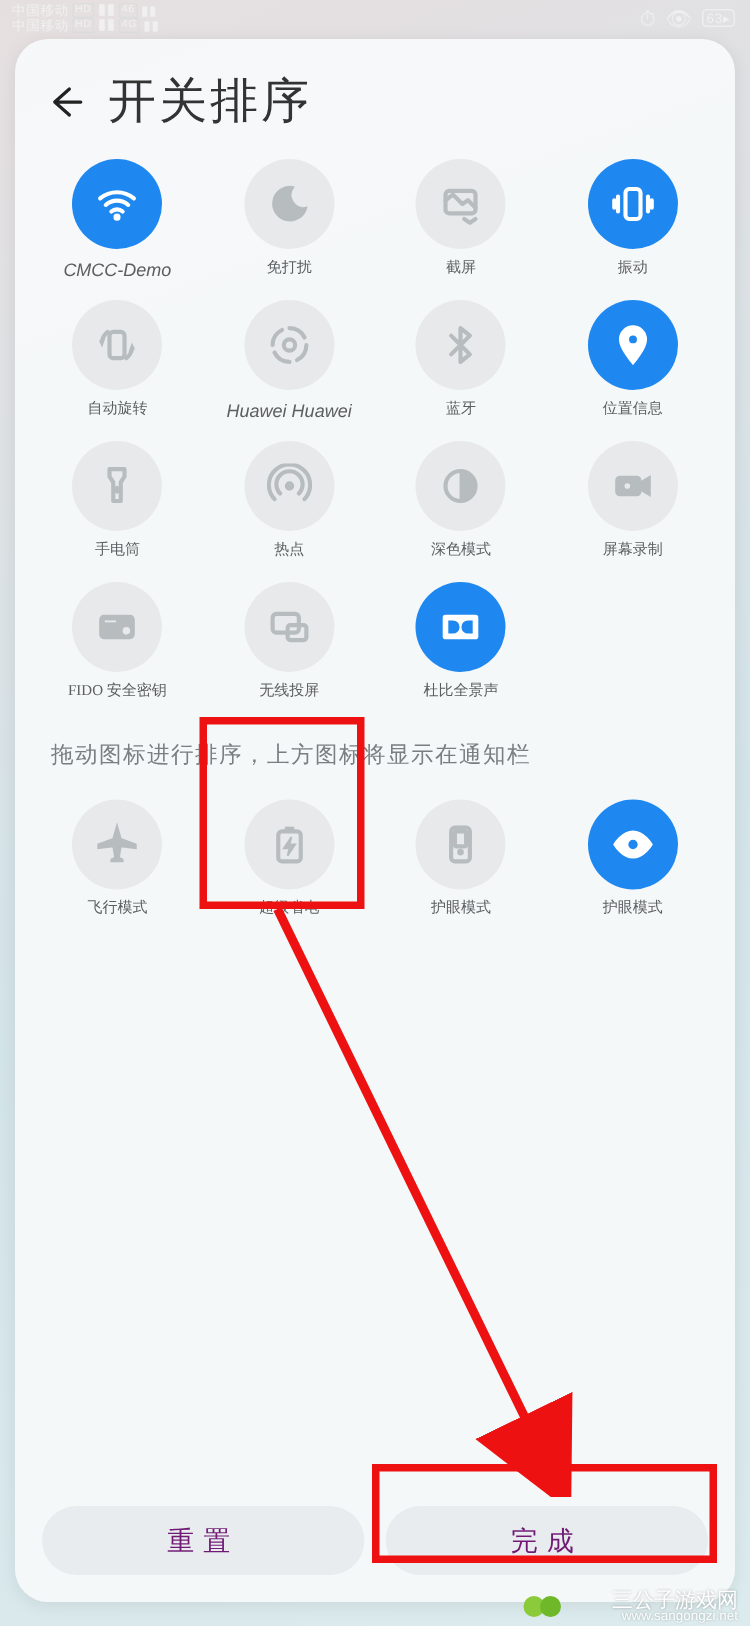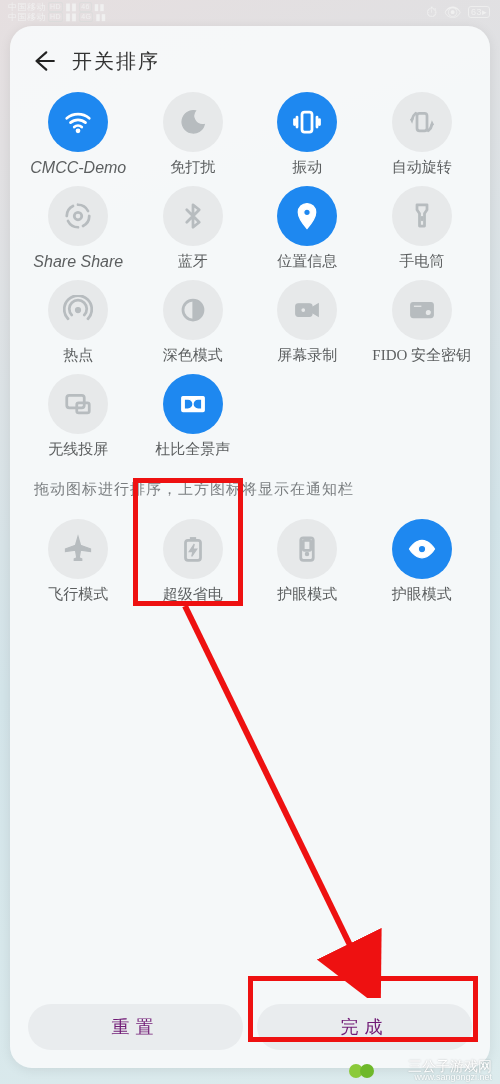--- a/index.html
+++ b/index.html
@@ -30,47 +30,47 @@
     border-radius:22px;
     box-shadow: 0 2px 12px rgba(0,0,0,0.08);
     padding: 16px 10px 18px 10px;
     display:flex; flex-direction:column;
   }
   .header {
     display:flex; align-items:center; gap:14px;
     padding: 4px 8px 12px 8px;
   }
   .back-btn { width:30px; height:30px; display:flex; align-items:center; justify-content:center; }
-  .title { font-size:20px; letter-spacing:2px; font-family:Liberation Sans, sans-serif; }
+  .title { font-size:32px; letter-spacing:2px; font-family:Liberation Sans, sans-serif; }
   .grid {
     display:grid;
     grid-template-columns: repeat(4, 1fr);
     column-gap:6px; row-gap:10px;
     padding: 4px 4px 0 4px;
   }
   .tile {
     display:flex; flex-direction:column; align-items:center;
     gap:8px;
   }
   .ico {
     width:60px; height:60px; border-radius:50%;
     display:flex; align-items:center; justify-content:center;
     background:#e7e9ea;
   }
   .ico.on { background:#1e88f0; }
   .ico svg { width:30px; height:30px; }
   .ico.on svg { fill:#fff; stroke:#fff; }
   .ico.off svg { fill:#b7bcbf; stroke:#b7bcbf; }
   .lbl {
-    font-size:15px; color:#5c5f60; text-align:center;
+    font-size:10px; color:#5c5f60; text-align:center;
     font-family:"STKaiti","KaiTi","FangSong",serif;
     line-height:1;
     min-height:16px;
   }
-  .lbl.eng { font-family: sans-serif; font-style:italic; font-size:16px;}
+  .lbl.eng { font-family: sans-serif; font-style:italic; font-size:12px;}
   .hint {
     font-size:15px; color:#7a7e80;
     font-family:Liberation Sans, sans-serif;
     letter-spacing:1px;
     padding: 22px 10px 16px 14px;
   }
   .btn-row {
     display:flex; gap:14px; padding: 8px 8px 0 8px;
   }
   .pill-btn {
@@ -154,20 +154,30 @@
       </div>
       <div class="tile">
         <div class="ico off">
           <svg viewBox="0 0 24 24">
             <path fill="#b7bcbf" d="M14 3a9 9 0 1 0 7 11 7 7 0 0 1-7-11z"></path>
           </svg>
         </div>
         <div class="lbl">免打扰</div>
       </div>
       <div class="tile">
+        <div class="ico off">
+          <svg viewBox="0 0 24 24">
+            <rect x="4" y="5" width="16" height="12" rx="2" stroke="#b7bcbf" fill="none" stroke-width="2.2" stroke-linecap="round" stroke-linejoin="round"></rect>
+            <path stroke="#b7bcbf" fill="none" stroke-width="2.2" stroke-linecap="round" stroke-linejoin="round" d="M4 10l4-3 5 5 3-2 4 4"></path>
+            <path stroke="#b7bcbf" fill="none" stroke-width="2.2" stroke-linecap="round" stroke-linejoin="round" d="M14 20l3 2 3-2"></path>
+          </svg>
+        </div>
+        <div class="lbl">截屏</div>
+      </div>
+      <div class="tile">
         <div class="ico on">
           <svg viewBox="0 0 24 24">
             <rect x="8" y="4" width="8" height="16" rx="2" stroke="#fff" fill="none" stroke-width="2.2" stroke-linecap="round" stroke-linejoin="round"></rect>
             <path stroke="#fff" fill="none" stroke-width="2.2" stroke-linecap="round" stroke-linejoin="round" d="M4 8v8M2 10v4M20 8v8M22 10v4"></path>
           </svg>
         </div>
         <div class="lbl">振动</div>
       </div>
       <div class="tile">
         <div class="ico off">
@@ -184,21 +194,21 @@
       <div class="tile">
         <div class="ico off">
           <svg viewBox="0 0 24 24">
             <circle cx="12" cy="12" r="3" stroke="#b7bcbf" fill="none" stroke-width="2.2" stroke-linecap="round" stroke-linejoin="round"></circle>
             <path stroke="#b7bcbf" fill="none" stroke-width="2.2" stroke-linecap="round" stroke-linejoin="round" d="M12 3a9 9 0 0 1 8 5"></path>
             <path stroke="#b7bcbf" fill="none" stroke-width="2.2" stroke-linecap="round" stroke-linejoin="round" d="M12 21a9 9 0 0 1-8-5"></path>
             <path stroke="#b7bcbf" fill="none" stroke-width="2.2" stroke-linecap="round" stroke-linejoin="round" d="M3 12a9 9 0 0 1 5-8"></path>
             <path stroke="#b7bcbf" fill="none" stroke-width="2.2" stroke-linecap="round" stroke-linejoin="round" d="M21 12a9 9 0 0 1-5 8"></path>
           </svg>
         </div>
-        <div class="lbl eng">Share Share</div>
+        <div class="lbl eng">Huawei Huawei</div>
       </div>
       <div class="tile">
         <div class="ico off">
           <svg viewBox="0 0 24 24">
             <path stroke="#b7bcbf" fill="none" stroke-width="2.2" stroke-linecap="round" stroke-linejoin="round" d="M7 7l10 10-5 4V3l5 4L7 17"></path>
           </svg>
         </div>
         <div class="lbl">蓝牙</div>
       </div>
       <div class="tile">

